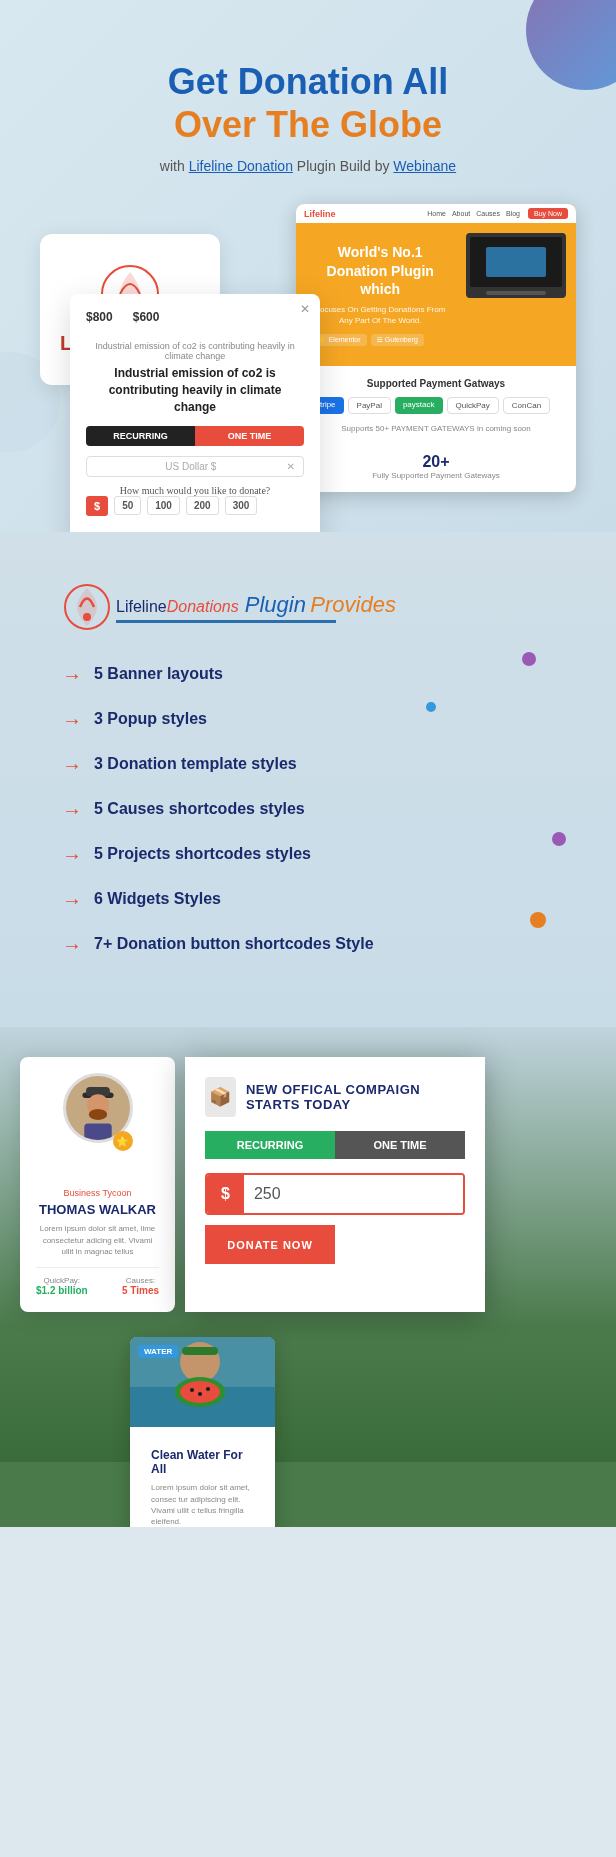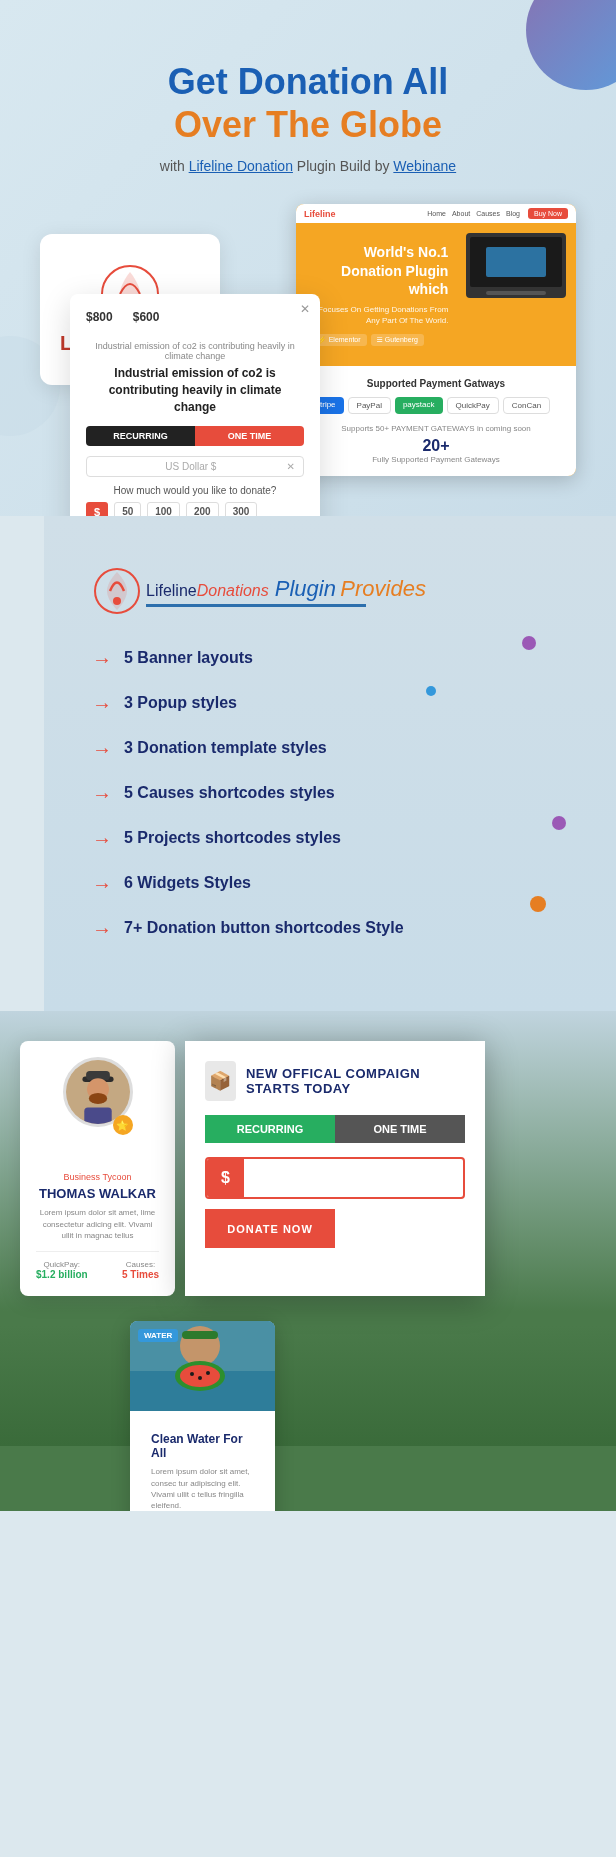--- a/index.html
+++ b/index.html
@@ -169,21 +169,21 @@
       font-size: 10px;
       color: #555;
     }
     .widget-currency span {
       margin-left: auto;
       color: #aaa;
     }
     .widget-how-much {
       font-size: 10px;
       color: #555;
-      margin-bottom: 6px;
+      font-family: Liberation Serif, serif;
     }
     .widget-price-row {
       display: flex;
       align-items: center;
       gap: 6px;
       margin-bottom: 10px;
     }
     .widget-dollar {
       background: #e74c3c;
       color: white;
@@ -238,21 +238,20 @@
       background: #e74c3c;
       color: white;
       padding: 2px 6px;
       border-radius: 3px;
       font-size: 7px;
     }
     .plugin-hero-area {
       background: #f5a623;
       padding: 20px 16px;
       color: white;
-      text-align: right;
     }
     .plugin-hero-title {
       font-size: 14px;
       font-weight: 900;
       line-height: 1.3;
       margin-bottom: 6px;
     }
     .plugin-hero-sub {
       font-size: 8px;
       opacity: 0.9;
@@ -279,23 +278,22 @@
       padding: 3px 8px;
       font-size: 8px;
       color: #555;
     }
     .payment-badge.blue { background: #1a73e8; color: white; border: none; }
     .payment-badge.green { background: #27ae60; color: white; border: none; }
 
     
     .features-section {
       background: linear-gradient(180deg, #d0dfe8 0%, #c8dce8 100%);
-      padding: 50px 48px;
-      position: relative;
-      margin-left: 44px;
+      padding: 50px 62px;
+      position: relative;
     }
     .features-logo {
       display: flex;
       align-items: center;
       gap: 4px;
       margin-bottom: 30px;
     }
     .features-logo-icon {
       width: 50px; height: 50px;
     }
@@ -720,21 +718,21 @@
       <div class="plugin-white-area">
         <div class="plugin-section-title">Supported Payment Gatways</div>
         <div class="payment-badges">
           <span class="payment-badge blue">stripe</span>
           <span class="payment-badge">PayPal</span>
           <span class="payment-badge green">paystack</span>
           <span class="payment-badge">QuickPay</span>
           <span class="payment-badge">ConCan</span>
         </div>
         <div style="margin-top:10px;font-size:8px;color:#888;">Supports 50+ PAYMENT GATEWAYS in coming soon</div>
-        <div style="margin-top:4px;font-size:16px;font-weight:bold;color:#1a2a6c;text-align:center;">20+</div>
+        <div style="margin-top:20px;font-size:16px;font-weight:bold;color:#1a2a6c;text-align:center;">20+</div>
         <div style="font-size:8px;color:#888;text-align:center;">Fully Supported Payment Gateways</div>
       </div>
     </div>
   </div>
 </section>
 
 <section class="features-section">
 
   <div class="dot-purple" style="right:80px; top:120px;"></div>
   <div class="dot-blue" style="right:180px; top:170px;"></div>
@@ -831,20 +829,21 @@
       <div class="form-campaign-title">
         <div class="campaign-icon">📦</div>
         <span>NEW OFFICAL COMPAIGN STARTS TODAY</span>
       </div>
       <div class="form-tabs">
         <div class="form-tab active-green">RECURRING</div>
         <div class="form-tab inactive">ONE TIME</div>
       </div>
       <div class="form-amount-row">
         <div class="form-dollar">$</div>
+        <input class="form-amount-input" type="text" value="250" style="">
       </div>
       <div style="display:flex;">
         <button class="donate-now-btn">
           <span style="font-size:11px;">DONATE NOW</span>
         </button>
       </div>
     </div>
 
     <div class="water-card">
       <div class="water-card-img">

